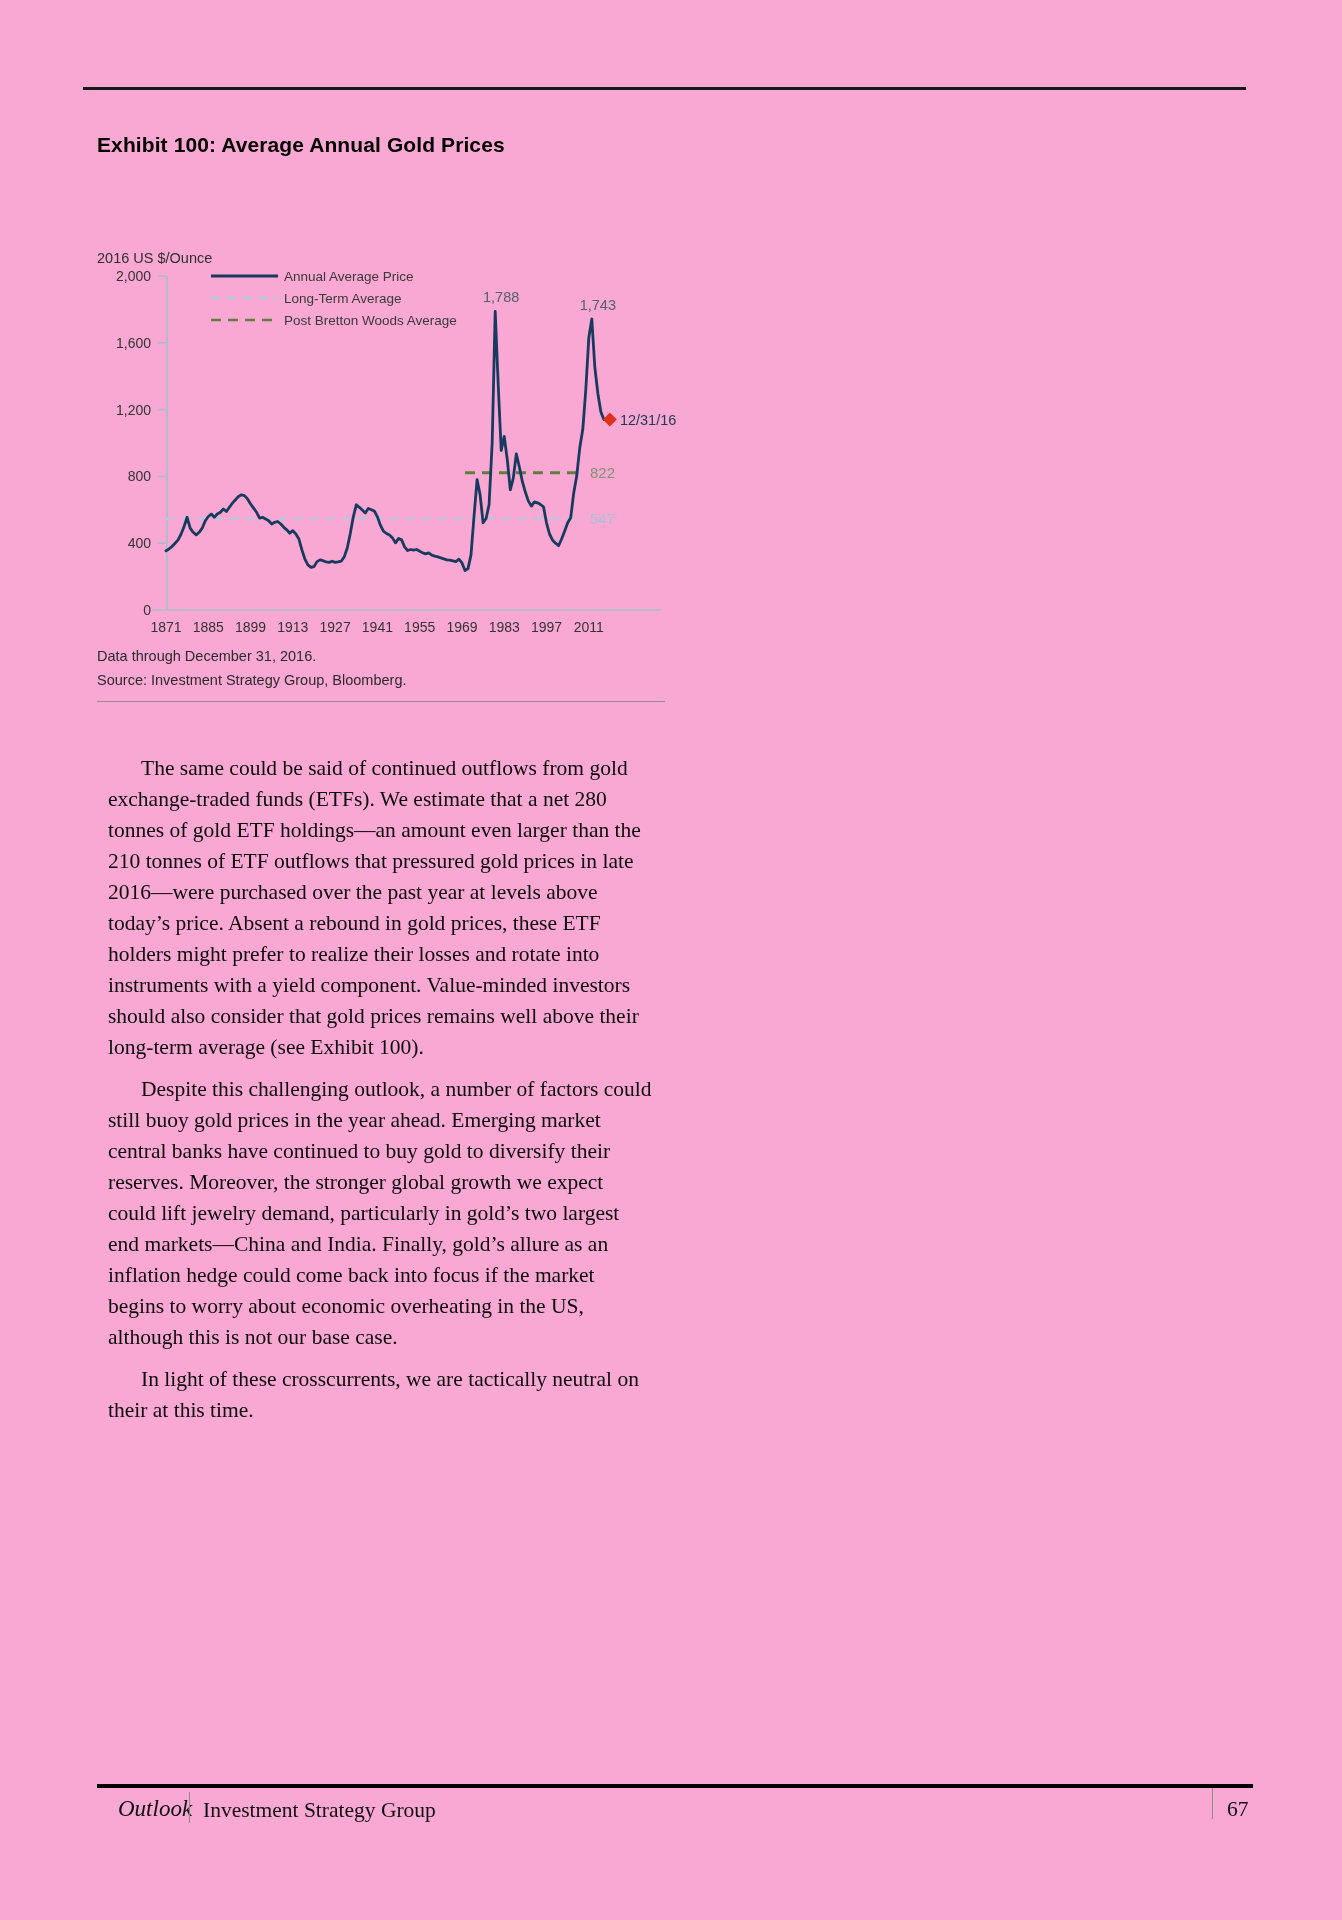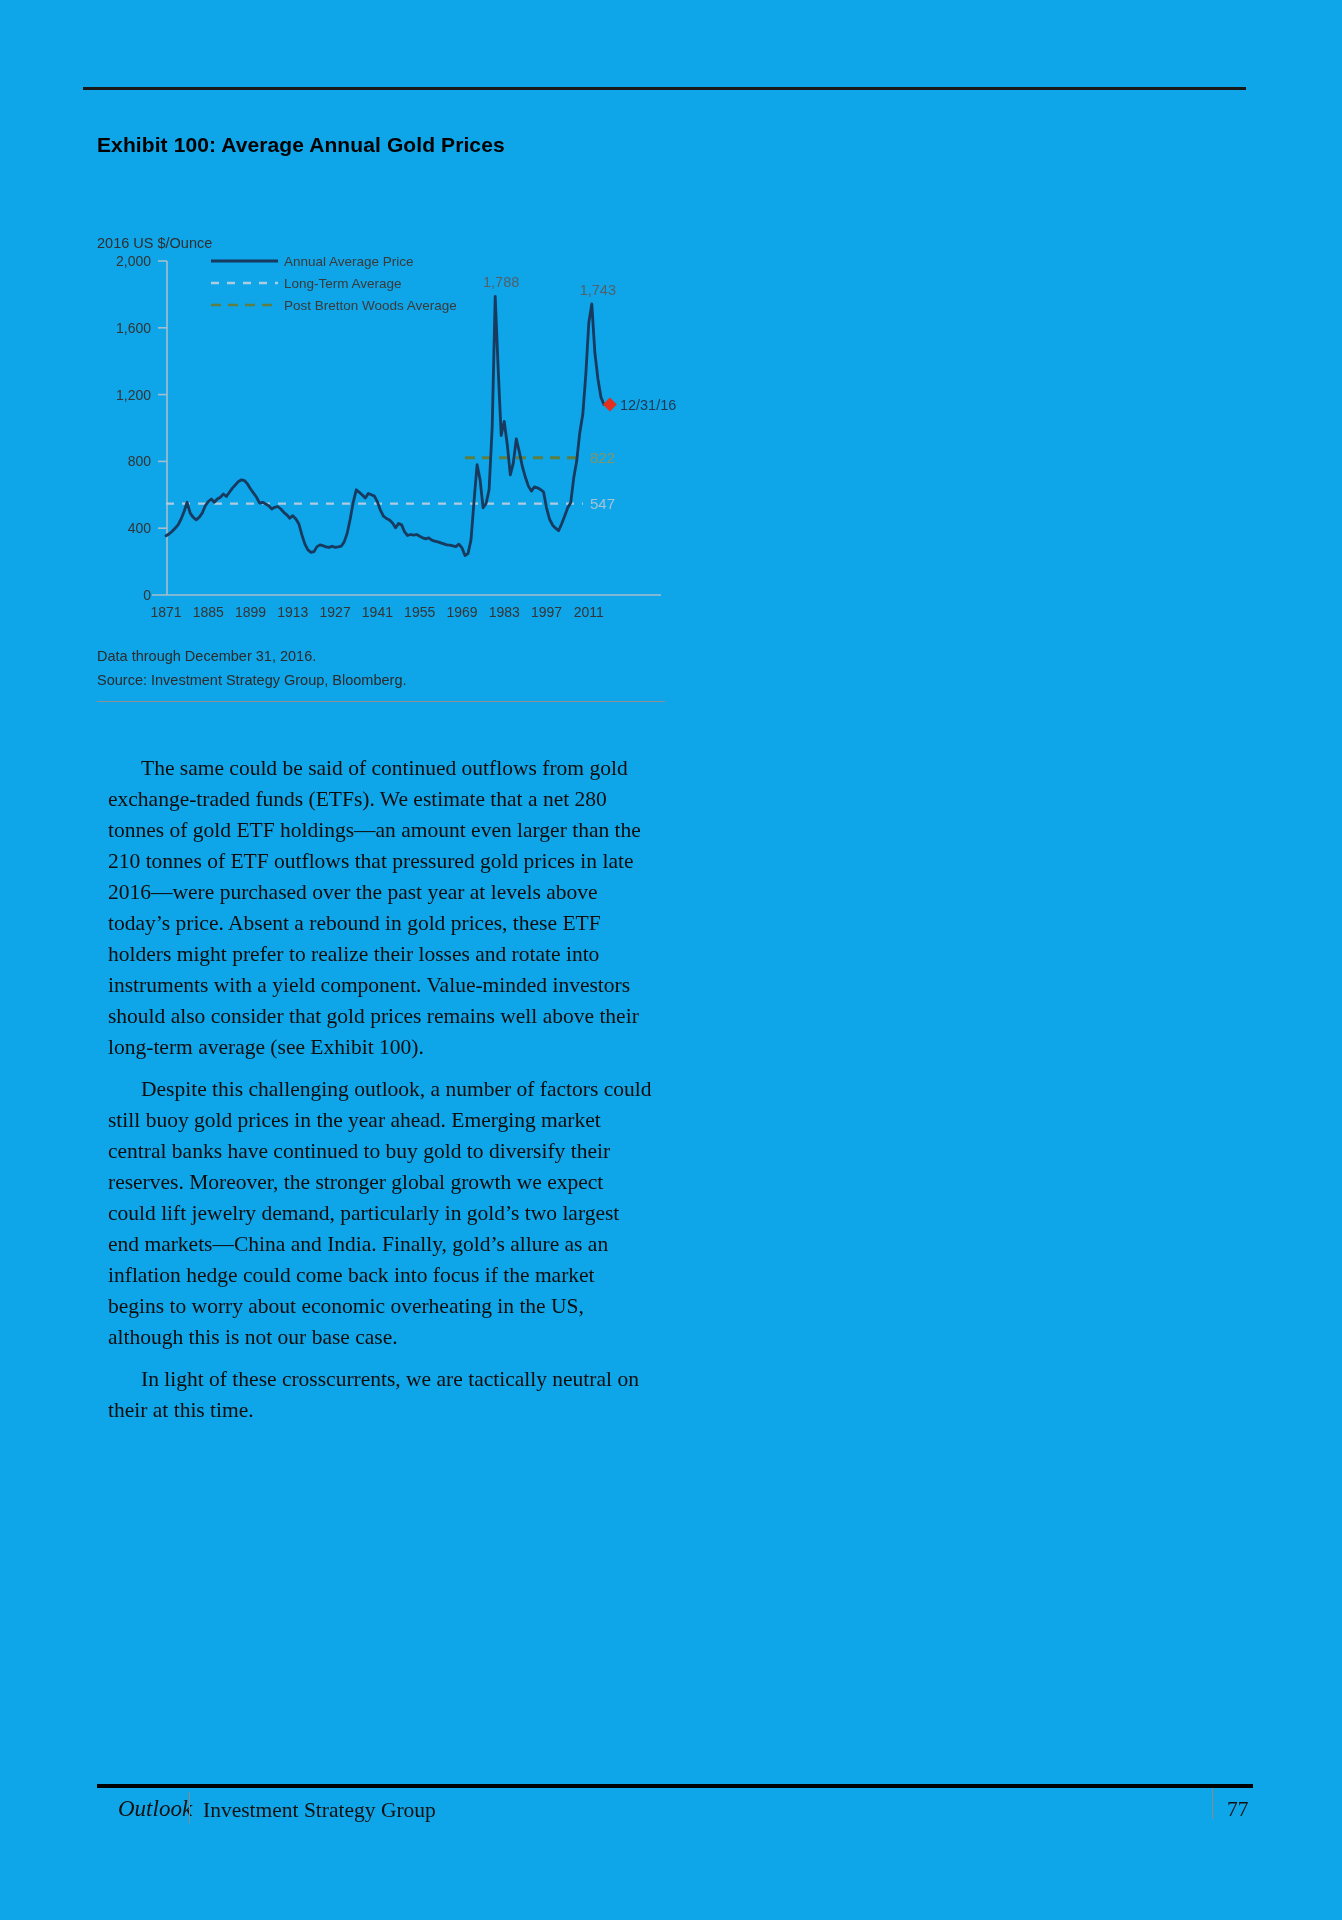--- a/index.html
+++ b/index.html
@@ -1,31 +1,31 @@
 <!DOCTYPE html>
 <html><head>
 <meta charset="utf-8">
 <style>
   html,body { margin:0; padding:0; background:#ffffff; }
   .page {
-    position:relative; width:1342px; height:1920px; background:#0ea5e9;
+    position:relative; width:1342px; height:1920px; background:#f9a8d4;
     overflow:hidden; font-family:"Liberation Sans", sans-serif;
   }
 
   
   .top-rule { position:absolute; left:83px; top:87px; width:1163px; height:3px; background:#191919; }
 
   
   .exhibit-title { position:absolute; left:97px; top:131px; margin:0;
     font:bold 21px/27px "Liberation Sans", sans-serif; color:#000; letter-spacing:0.1px; }
   .exhibit-subtitle { position:absolute; left:97px; top:170px; margin:0; width:556px;
     font:20.5px/34px "Liberation Sans", sans-serif; color:#191919; }
 
   
-  .chart-wrap { position:absolute; left:95px; top:228px; width:610px; height:400px; }
+  .chart-wrap { position:absolute; left:95px; top:243px; width:610px; height:400px; }
   .chart-wrap svg { width:610px; height:400px; display:block; }
   .c-axis   { stroke:#a7bfcb; stroke-width:1.6; fill:none; }
   .c-unit   { font:14.5px/1 "Liberation Sans", sans-serif; fill:#2f2f2f; }
   .c-tick   { font:14px/1 "Liberation Sans", sans-serif; fill:#343434; }
   .c-ty     { text-anchor:end; }
   .c-tx     { text-anchor:middle; }
   .c-legend { font:13.5px/1 "Liberation Sans", sans-serif; fill:#3a3a3a; }
   .c-ref    { font:15px/1 "Liberation Sans", sans-serif; }
   .c-ann    { font:14.5px/1 "Liberation Sans", sans-serif; }
   .c-mid    { text-anchor:middle; }
@@ -120,16 +120,16 @@
     <p>The same could be said of continued outflows from gold exchange-traded funds (ETFs). We estimate that a net 280 tonnes of gold ETF holdings—an amount even larger than the 210 tonnes of ETF outflows that pressured gold prices in late 2016—were purchased over the past year at levels above today’s price. Absent a rebound in gold prices, these ETF holders might prefer to realize their losses and rotate into instruments with a yield component. Value-minded investors should also consider that gold prices remains well above their long-term average (see Exhibit 100).</p>
     <p>Despite this challenging outlook, a number of factors could still buoy gold prices in the year ahead. Emerging market central banks have continued to buy gold to diversify their reserves. Moreover, the stronger global growth we expect could lift jewelry demand, particularly in gold’s two largest end markets—China and India. Finally, gold’s allure as an inflation hedge could come back into focus if the market begins to worry about economic overheating in the US, although this is not our base case.</p>
     <p>In light of these crosscurrents, we are tactically neutral on their at this time.</p>
   </div>
 
   <div class="footer-rule"></div>
   <span class="footer-journal">Outlook</span>
   <span class="footer-div-left"></span>
   <span class="footer-group">Investment Strategy Group</span>
   <span class="footer-div-right"></span>
-  <span class="footer-pagenum">77</span>
+  <span class="footer-pagenum">67</span>
 
 
 </div>
 
 </body></html>

